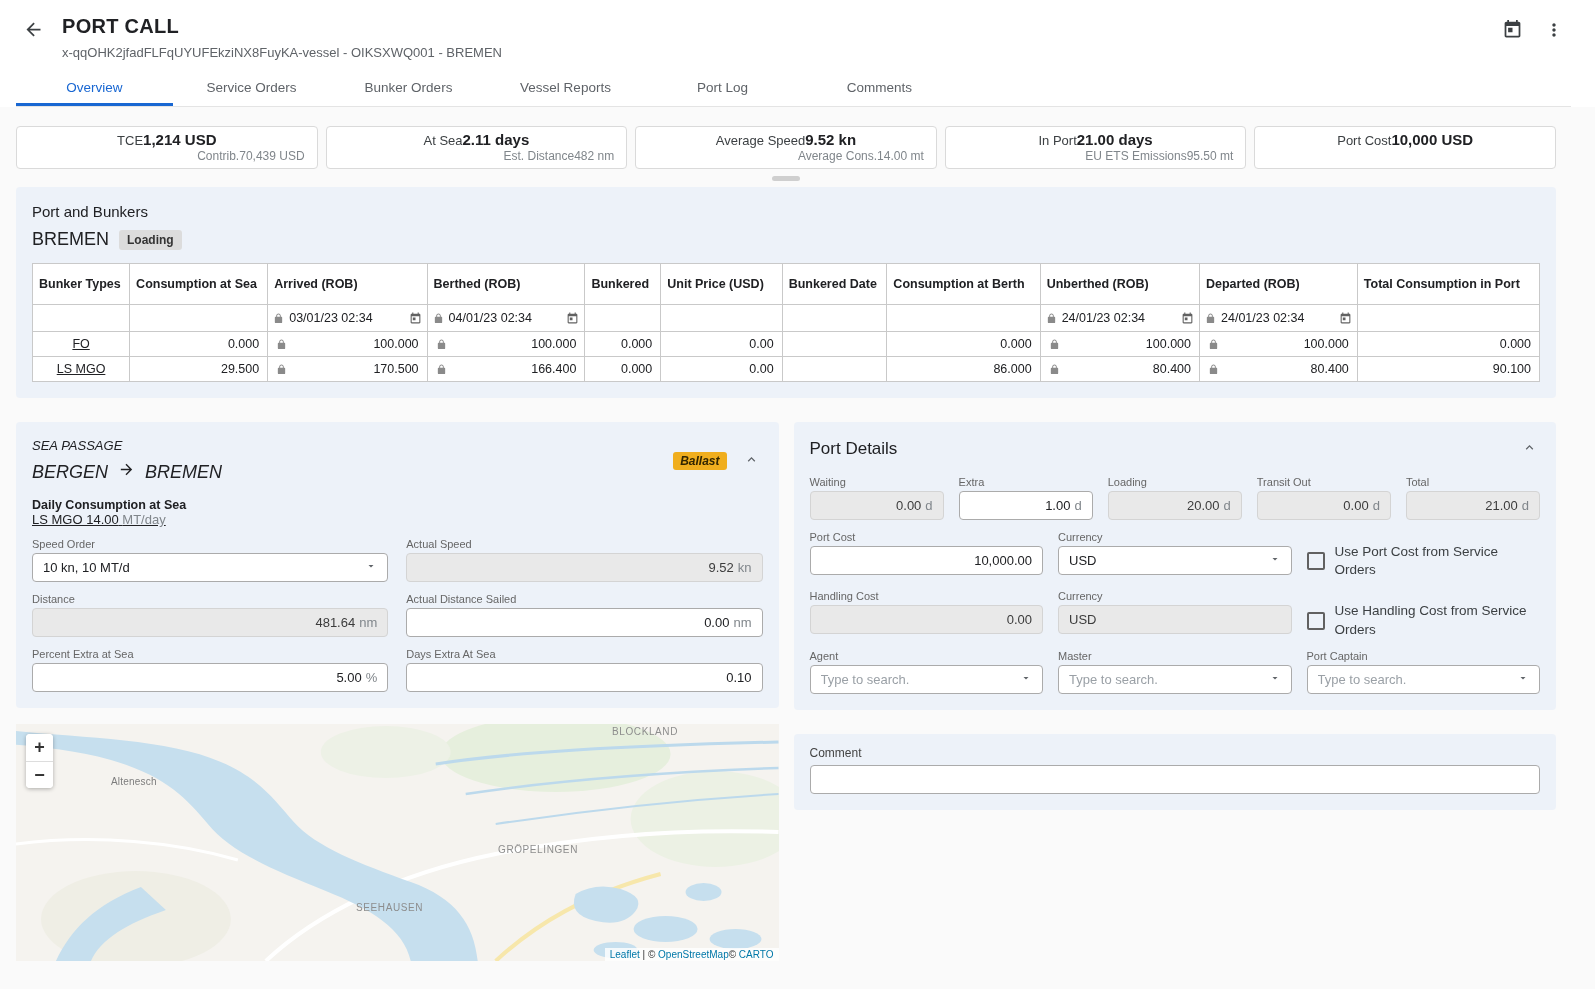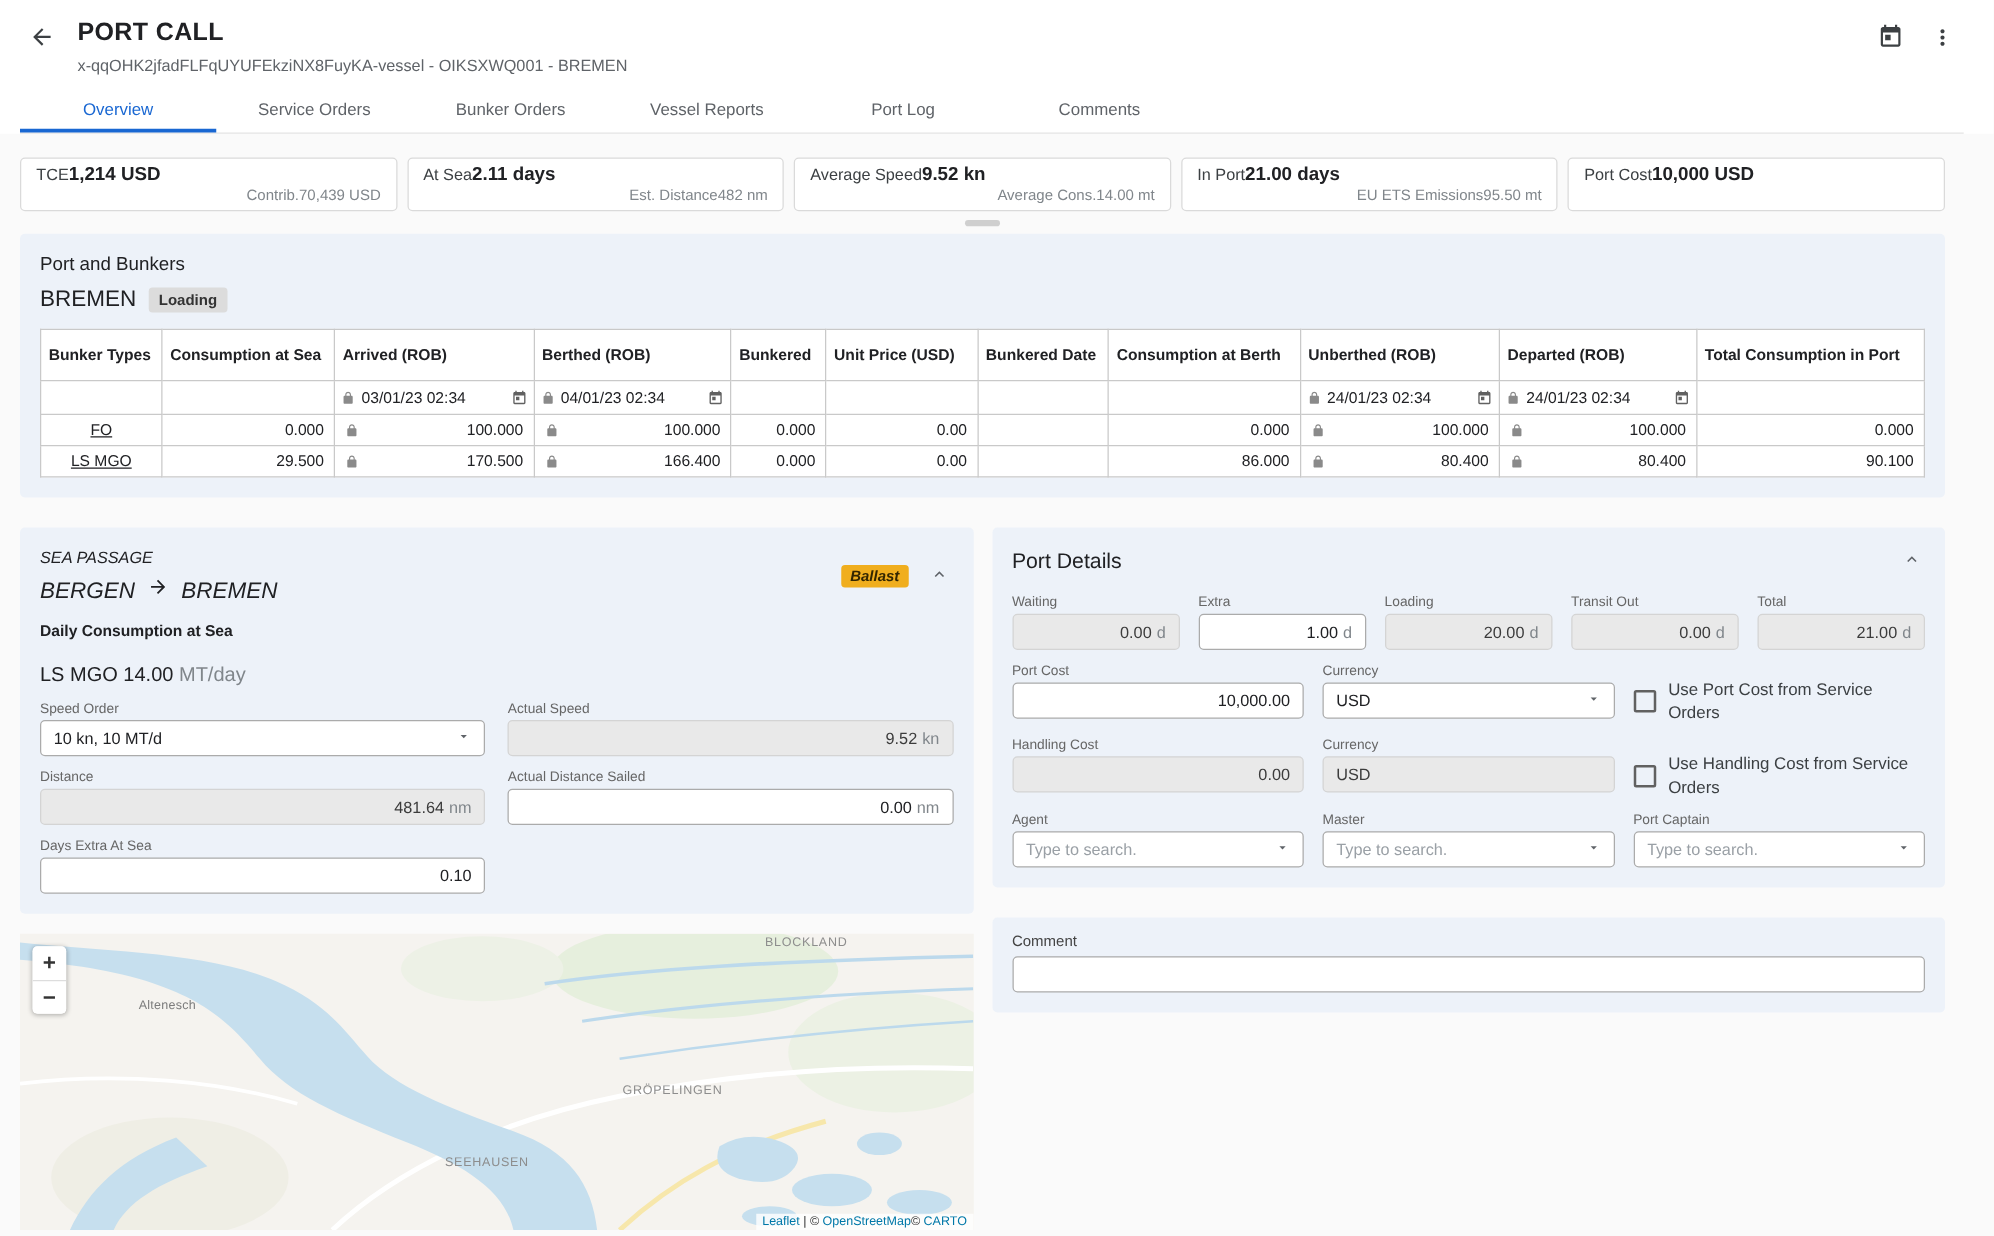--- a/index.html
+++ b/index.html
@@ -25,21 +25,21 @@
   .tab { width:157px; text-align:center; padding:10px 0 11px; font-size:13.5px; font-weight:500;
     color:#5f6368; cursor:pointer; position:relative; }
   .tab.active { color:#1967d2; }
   .tab.active::after { content:""; position:absolute; left:0; right:0; bottom:0; height:3px; background:#1967d2; }
 
   
   .main { padding:19px 39px 0 16px; }
 
   .kpi-row { display:flex; gap:8px; }
   .kpi-card { flex:1; background:#fff; border:1px solid #dadada; border-radius:4px; padding:4px 12px 5px; }
-  .kpi-line1 { display:flex; justify-content:flex-start; align-items:baseline; }
+  .kpi-line1 { display:flex; justify-content:center; align-items:baseline; }
   .kpi-label { font-size:13px; color:#3c4043; }
   .kpi-value { font-size:15px; font-weight:700; color:#202124; }
   .kpi-line2 { display:flex; justify-content:flex-end; font-size:12px; color:#80868b; margin-top:1px; min-height:14px; }
 
   .drag-handle { width:28px; height:5px; background:#cfcfcf; border-radius:3px; margin:7px auto 6px; cursor:row-resize; }
 
   .panel { background:#edf2f9; border-radius:4px; padding:16px; }
 
   
   .pb-title { font-size:15px; color:#202124; }
@@ -63,21 +63,21 @@
   
   .two-col { display:flex; gap:15px; margin-top:24px; align-items:flex-start; }
   .col { flex:1; min-width:0; }
 
   
   .sp-top { display:flex; justify-content:space-between; align-items:center;font-style:italic; }
   .sp-title { font-size:13px; color:#202124; }
   .sp-route { display:flex; align-items:center; gap:10px; font-size:18px; margin-top:8px; }
   .sp-right { display:flex; align-items:center; gap:14px; }
   .sp-daily-label { font-size:12.5px; font-weight:700; margin-top:15px; }
-  .sp-daily-value { font-size:16px; margin-top:20px; }
+  .sp-daily-value { font-size:13px; margin-top:0;text-decoration:underline; }
   .unit-gray { color:#80868b; }
 
   .field-grid { display:grid; grid-template-columns:1fr 1fr; column-gap:18px; row-gap:11px; margin-top:11px; }
   .field label { font-size:11px; color:#666; display:block; margin-bottom:3px; }
   .input-box { height:29px; border:1px solid #ababab; border-radius:4px; background:#fff;
     display:flex; align-items:center; padding:0 10px; font-size:13px; gap:4px; }
   .input-box.num { justify-content:flex-end; }
   .input-box.disabled { background:#e9e9e9; border-color:#d4d4d4; color:#3c3c3c; }
   .input-box.select { justify-content:space-between; cursor:pointer; }
   .input-box input { border:none; outline:none; background:transparent; flex:1; font-size:13px;
@@ -483,20 +483,27 @@
               </div>
             </div>
             <div class="field">
               <label>Actual Distance Sailed</label>
               <div class="input-box num">
                 <span>0.00</span>
                 <span class="unit-gray">nm</span>
               </div>
             </div>
             <div class="field">
+              <label>Percent Extra at Sea</label>
+              <div class="input-box num">
+                <span>5.00</span>
+                <span class="unit-gray">%</span>
+              </div>
+            </div>
+            <div class="field">
               <label>Days Extra At Sea</label>
               <div class="input-box num">
                 <span>0.10</span>
               </div>
             </div>
           </div>
         </section>
 
         <div class="map">
           <svg class="basemap" width="100%" height="100%" viewBox="0 0 763 237" preserveAspectRatio="none">

